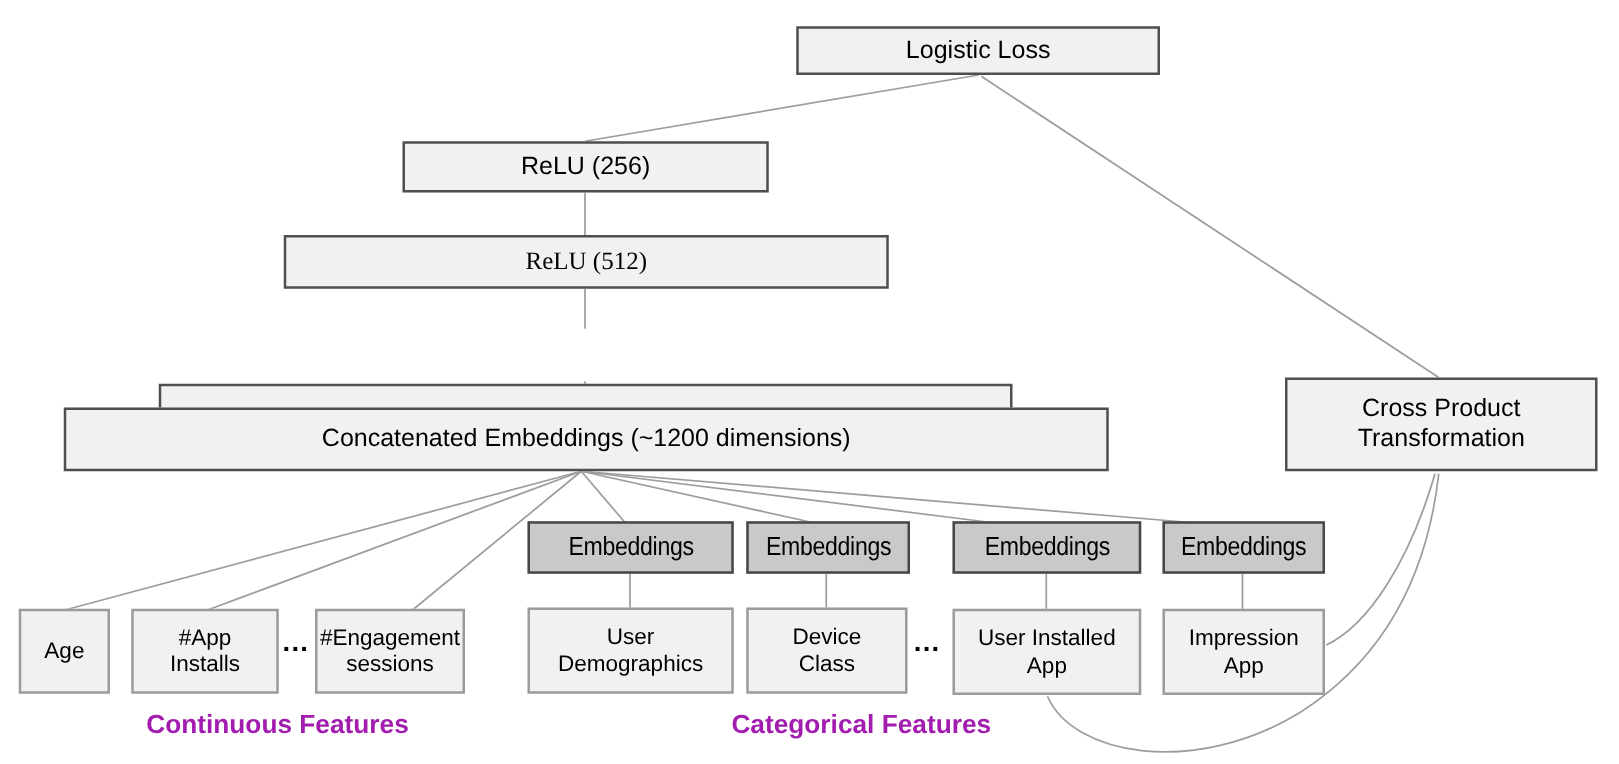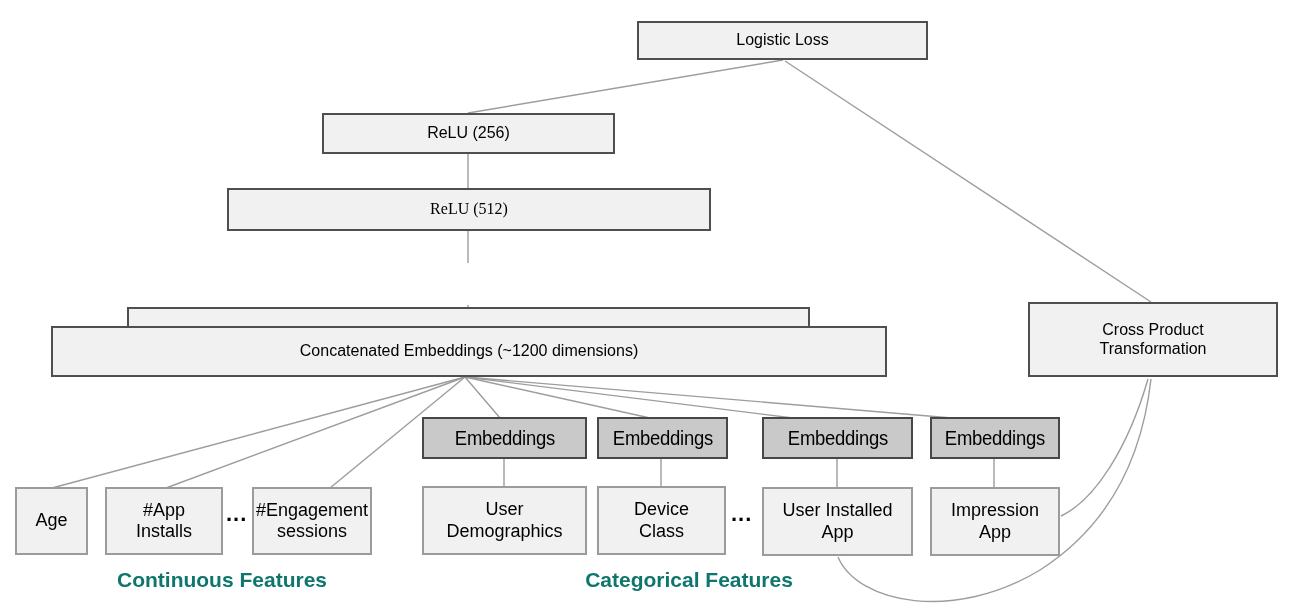--- a/index.html
+++ b/index.html
@@ -23,21 +23,21 @@
   }
   #edges{position:absolute;left:0;top:0;width:1295px;height:611px;}
   .edge{fill:none;stroke:var(--connector);stroke-width:1.4px;}
   .box{
     position:absolute;
     box-sizing:border-box;
     background:var(--box-fill-light);
     border:2px solid var(--box-border-dark);
     display:flex;align-items:center;justify-content:center;
     text-align:center;
-    font-size:16px;
+    font-size:20px;
     line-height:1.18;
   }
   .box.small{
     border:2px solid var(--box-border-light);
     font-size:18px;
   }
   .box.emb{
     background:var(--embeddings-fill);
     border:2px solid var(--embeddings-border);
     font-size:21px;
@@ -50,21 +50,21 @@
   .ellipsis{
     position:absolute;
     font-size:22px;font-weight:bold;
     letter-spacing:1px;
     line-height:22px;
   }
   .group-label{
     position:absolute;
     font-size:21px;font-weight:bold;
     text-align:center;
-    color:#0f766e;
+    color:#a21caf;
   }
 </style>
 </head>
 <body>
 
 <div id="stage">
 
   <svg id="edges" viewBox="0 0 1295 611" xmlns="http://www.w3.org/2000/svg">
     <path class="edge" d="M783 60 L468 113"></path>
     <path class="edge" d="M785 61 L1151 302"></path>

